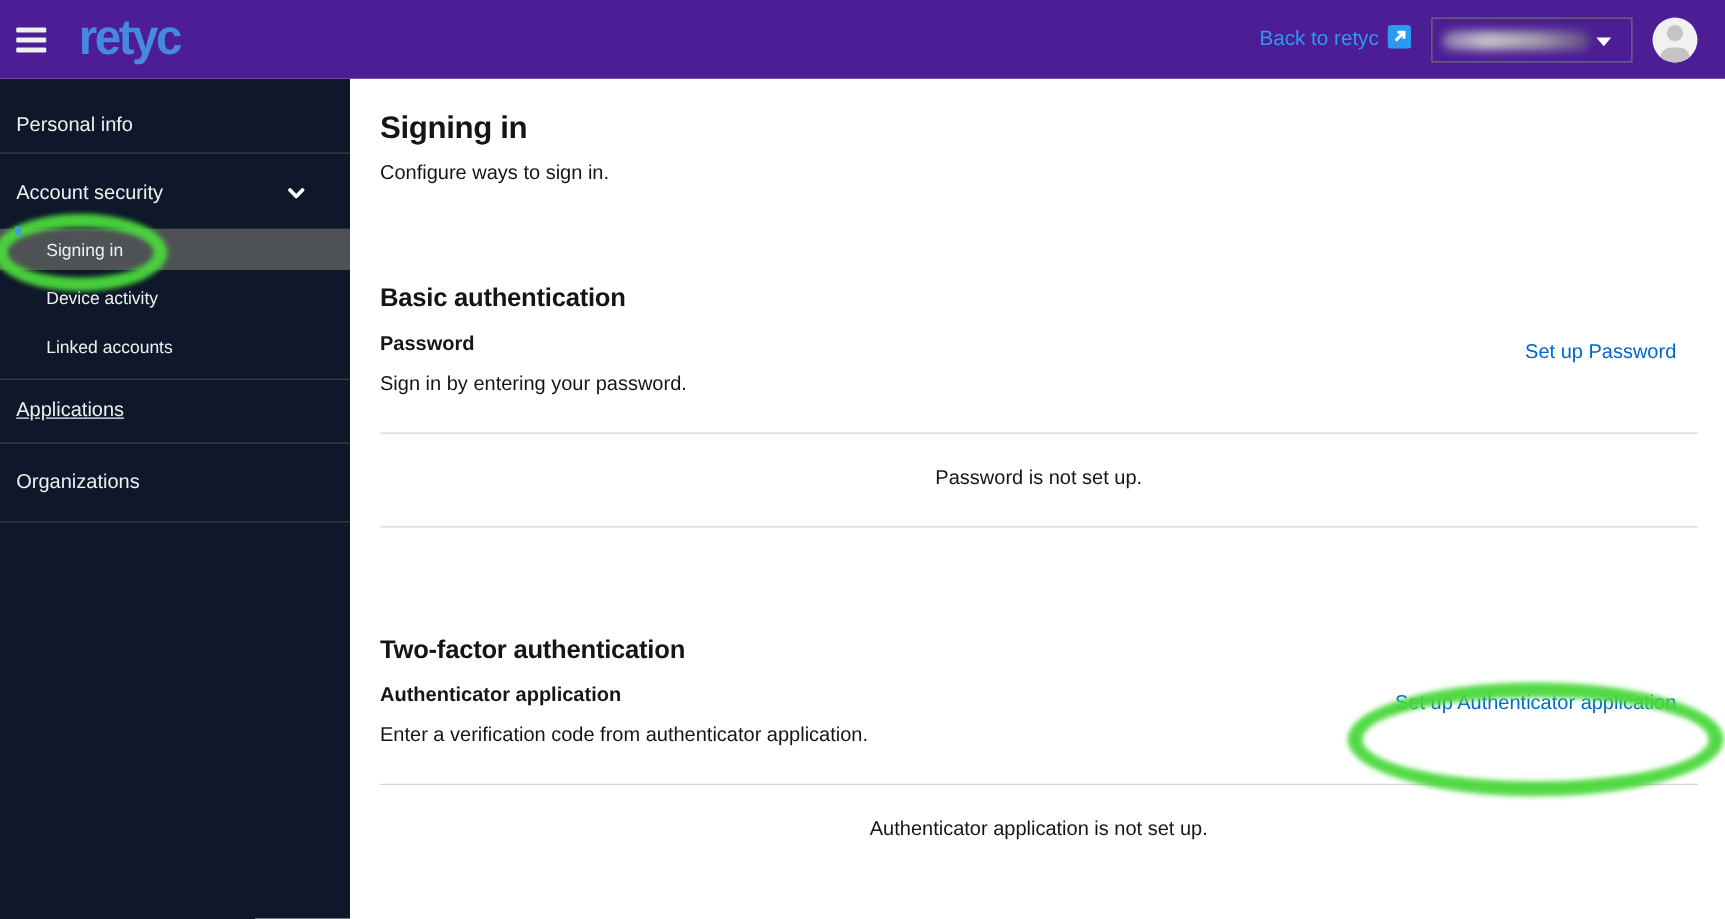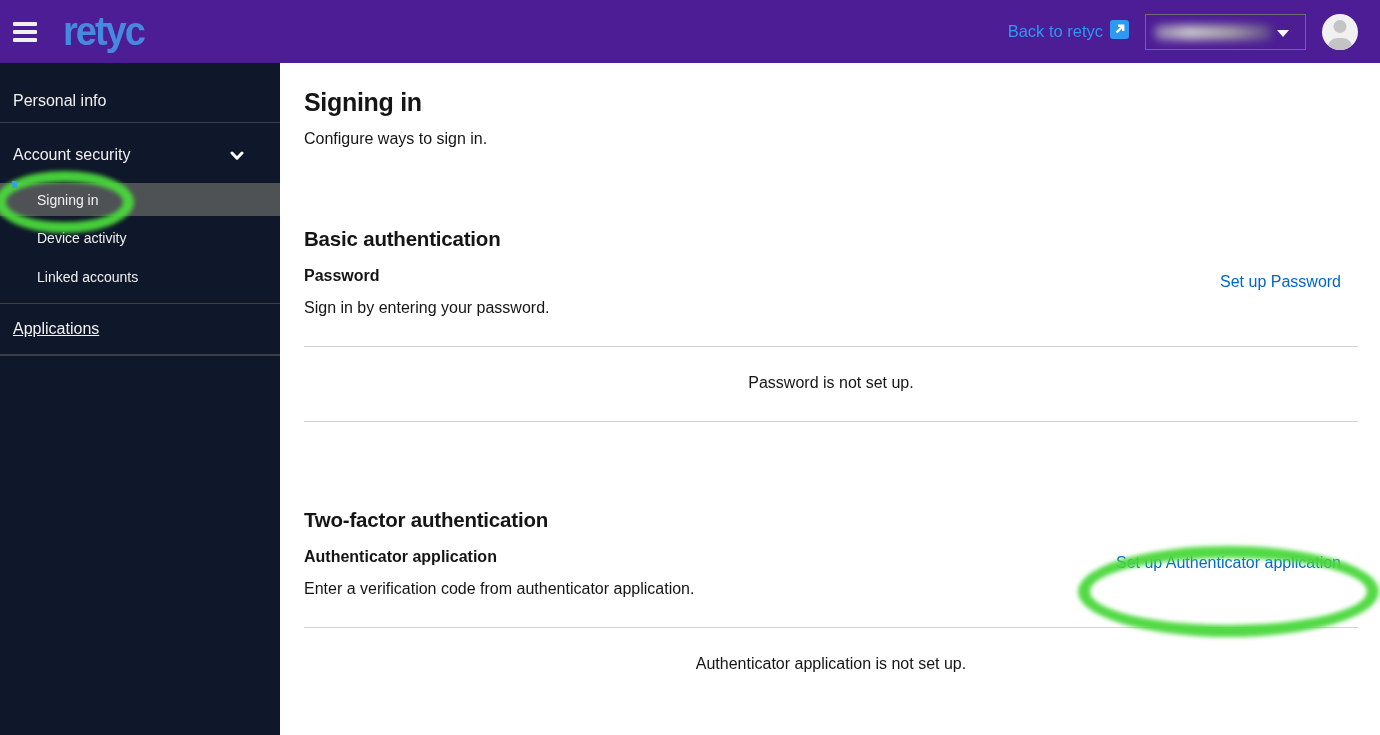--- a/index.html
+++ b/index.html
@@ -140,20 +140,23 @@
       <span>Linked accounts</span>
     </div>
   </div>
   <div class="nav-divider"></div>
 
   <div class="nav-item apps">
     <span>Applications</span>
   </div>
   <div class="nav-divider"></div>
 
+  <div class="nav-item orgs">
+    <span>Organizations</span>
+  </div>
   <div class="nav-divider"></div>
 </nav>
 
 <main class="main">
   <h1 class="page-title">Signing in</h1>
   <div class="page-subtitle">Configure ways to sign in.</div>
 
   <section class="sec1">
     <h2 class="section-h">Basic authentication</h2>
     <div class="row-head">

